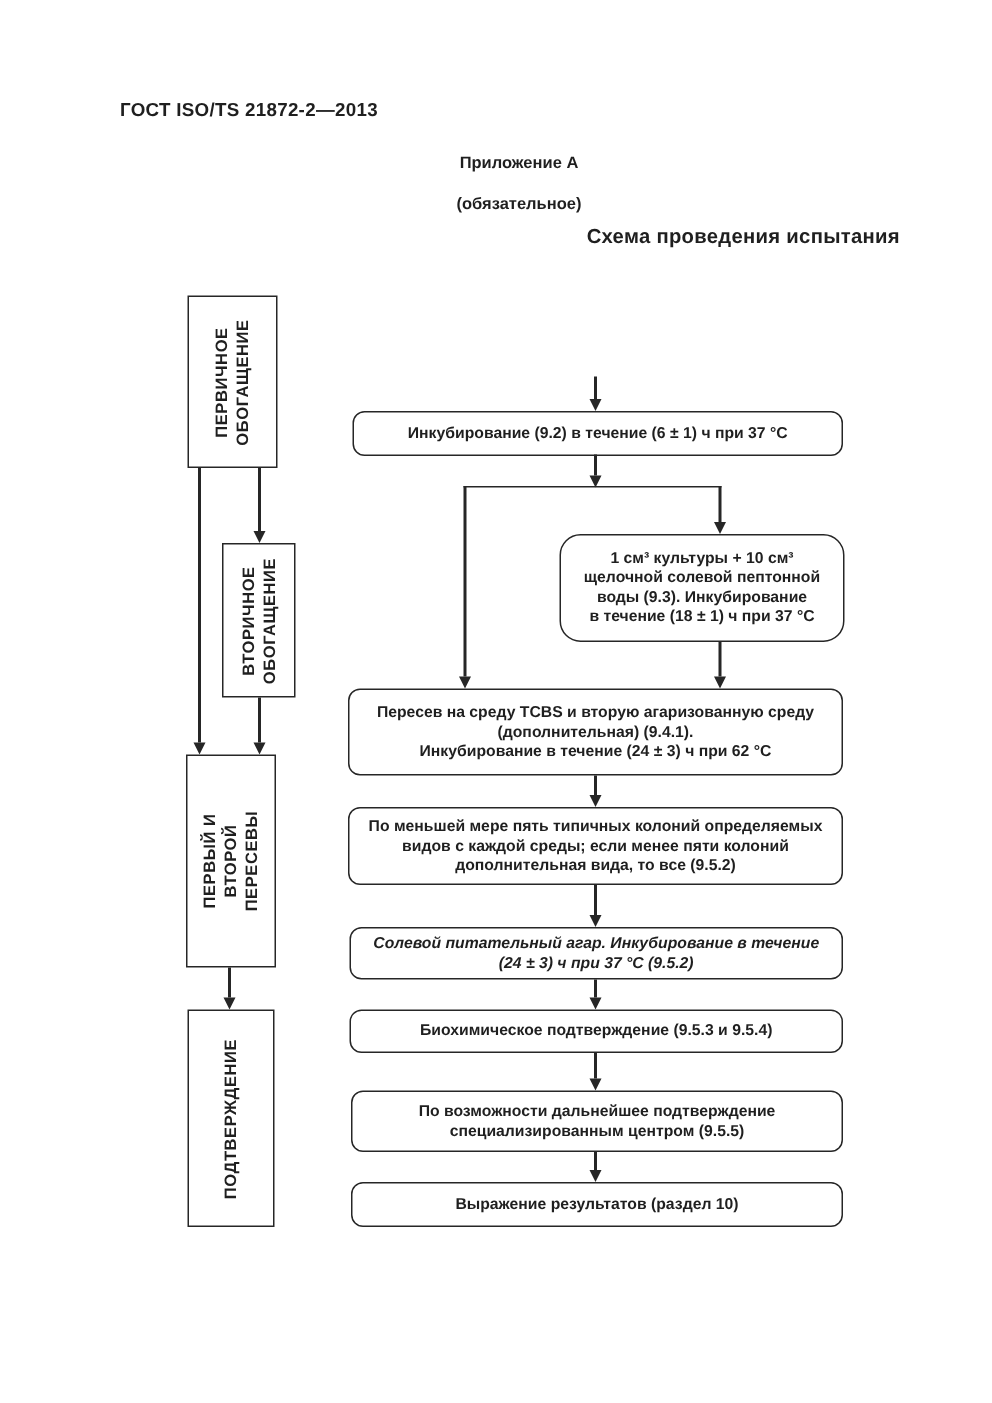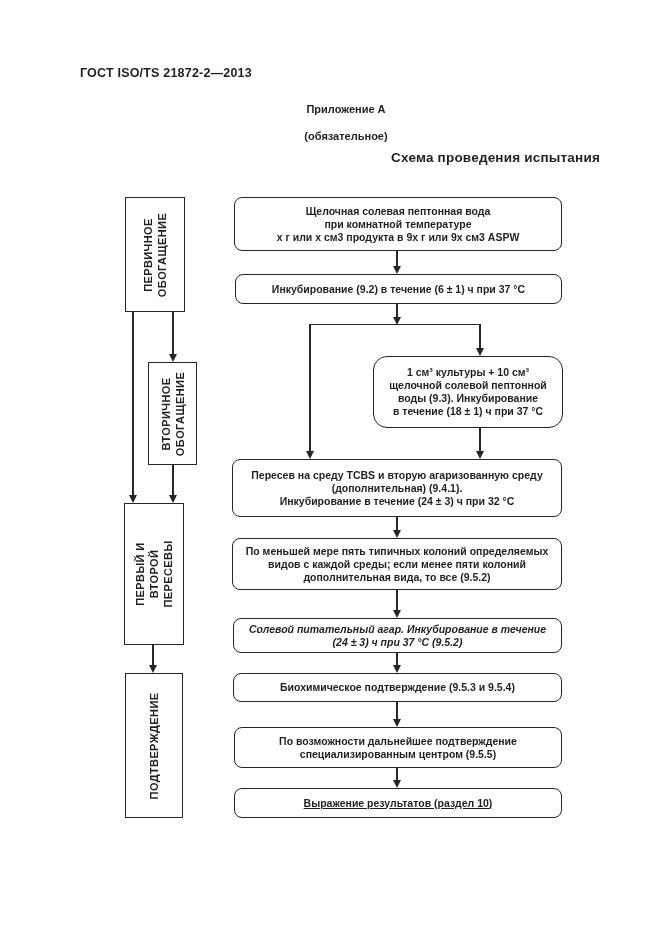--- a/index.html
+++ b/index.html
@@ -19,21 +19,21 @@
     padding:2px 4px;box-sizing:border-box;
   }
   .b-a{left:234px;top:197px;width:328px;height:54px;}
   .b-b{left:235px;top:274px;width:327px;height:30px;}
   .b-c{left:373px;top:356px;width:190px;height:72px;border-radius:14px;}
   .b-d{left:232px;top:459px;width:330px;height:58px;}
   .b-e{left:232px;top:538px;width:330px;height:52px;}
   .b-f{left:233px;top:618px;width:329px;height:35px;font-style:italic;}
   .b-g{left:233px;top:673px;width:329px;height:29px;}
   .b-h{left:234px;top:727px;width:328px;height:41px;text-align:center;}
-  .b-i{left:234px;top:788px;width:328px;height:30px;text-decoration:underline;}
+  .b-i{left:234px;top:788px;width:328px;height:30px;}
 
   .stage-box{position:absolute;border:1.5px solid #262626;background:#fff;box-sizing:border-box;}
   .stage-box .rot{
     position:absolute;left:50%;top:50%;
     transform:translate(-50%,-50%) rotate(-90deg);
     white-space:pre-line;text-align:center;
     font-size:11px;font-weight:bold;line-height:14px;letter-spacing:0.4px;
   }
   .s-1{left:125px;top:197px;width:60px;height:115px;}
   .s-2{left:148px;top:362px;width:49px;height:103px;}
@@ -71,31 +71,28 @@
 ОБОГАЩЕНИЕ</div>
   </div>
   <div class="stage-box s-3">
     <div class="rot">ПЕРВЫЙ И ВТОРОЙ
 ПЕРЕСЕВЫ</div>
   </div>
   <div class="stage-box s-4">
     <div class="rot">ПОДТВЕРЖДЕНИЕ</div>
   </div>
 
-  <div class="flow-box b-a">Щелочная солевая пептонная вода
-при комнатной температуре
-х г или х см3 продукта в 9х г или 9х см3 ASPW</div>
   <div class="flow-box b-b">Инкубирование (9.2) в течение (6 ± 1) ч при 37 °С</div>
   <div class="flow-box b-c">1 см³ культуры + 10 см³
 щелочной солевой пептонной
 воды (9.3). Инкубирование
 в течение (18 ± 1) ч при 37 °С</div>
   <div class="flow-box b-d">Пересев на среду TCBS и вторую агаризованную среду
 (дополнительная) (9.4.1).
-Инкубирование в течение (24 ± 3) ч при 32 °С</div>
+Инкубирование в течение (24 ± 3) ч при 62 °С</div>
   <div class="flow-box b-e">По меньшей мере пять типичных колоний определяемых
 видов с каждой среды; если менее пяти колоний
 дополнительная вида, то все (9.5.2)</div>
   <div class="flow-box b-f">Солевой питательный агар. Инкубирование в течение
 (24 ± 3) ч при 37 °С (9.5.2)</div>
   <div class="flow-box b-g">Биохимическое подтверждение (9.5.3 и 9.5.4)</div>
   <div class="flow-box b-h">По возможности дальнейшее подтверждение
 специализированным центром (9.5.5)</div>
   <div class="flow-box b-i">Выражение результатов (раздел 10)</div>
 

